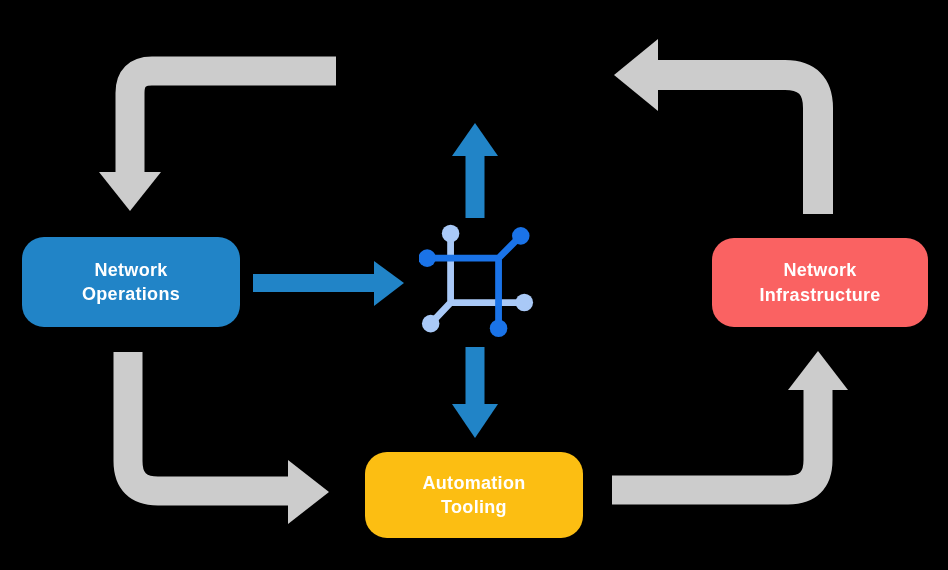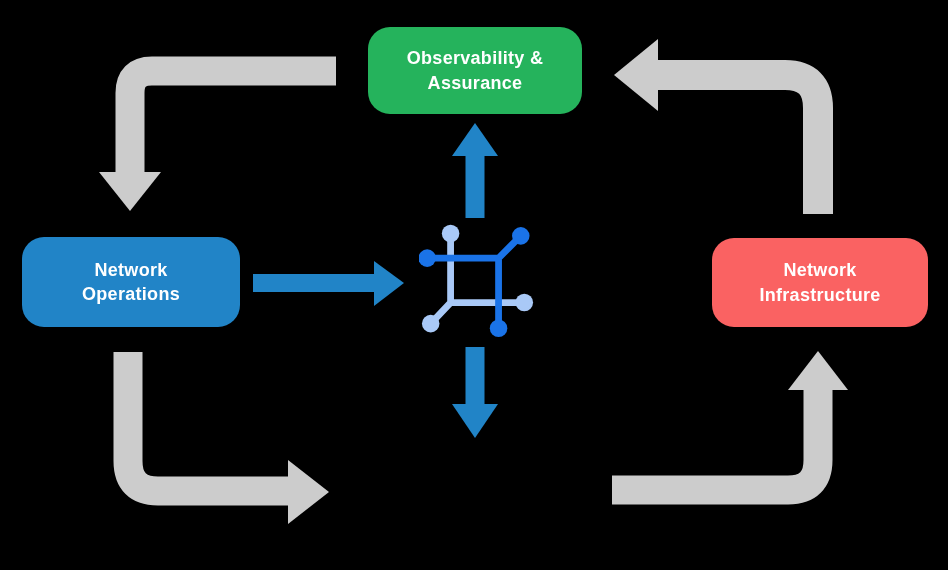--- a/index.html
+++ b/index.html
@@ -75,35 +75,35 @@
       <path d="M 475 218 L 475 154" fill="none" stroke-width="19" stroke="#2184c7"></path>
       <polygon points="452,156 498,156 475,123" fill="#2184c7"></polygon>
     </g>
 
     <g>
       <path d="M 475 347 L 475 406" fill="none" stroke-width="19" stroke="#2184c7"></path>
       <polygon points="452,404 498,404 475,438" fill="#2184c7"></polygon>
     </g>
   </svg>
 
-  <div class="node" id="node-observability" style="background-color: rgb(37, 179, 92);">
-    <span class="label">Observability &amp;
-Assurance</span>
-  </div>
 
   <div class="node" id="node-operations" style="background-color: rgb(33, 132, 199);">
     <span class="label">Network
 Operations</span>
   </div>
 
   <div class="node" id="node-infrastructure" style="background-color: rgb(250, 98, 98);">
     <span class="label">Network
 Infrastructure</span>
   </div>
 
+  <div class="node" id="node-automation" style="background-color: rgb(252, 190, 18);">
+    <span class="label">Automation
+Tooling</span>
+  </div>
 
   <svg id="center-icon" viewBox="0 0 100 100" xmlns="http://www.w3.org/2000/svg" aria-hidden="true">
 
     <g>
       <path d="M 27 9 L 27 68 L 90 68 M 27 68 L 10 86" fill="none" stroke-width="5.8" stroke-linecap="round" stroke-linejoin="round" stroke="#a9c9f7"></path>
       <circle cx="27" cy="9" r="7.5" fill="#a9c9f7"></circle>
       <circle cx="10" cy="86" r="7.5" fill="#a9c9f7"></circle>
       <circle cx="90" cy="68" r="7.5" fill="#a9c9f7"></circle>
     </g>
 

